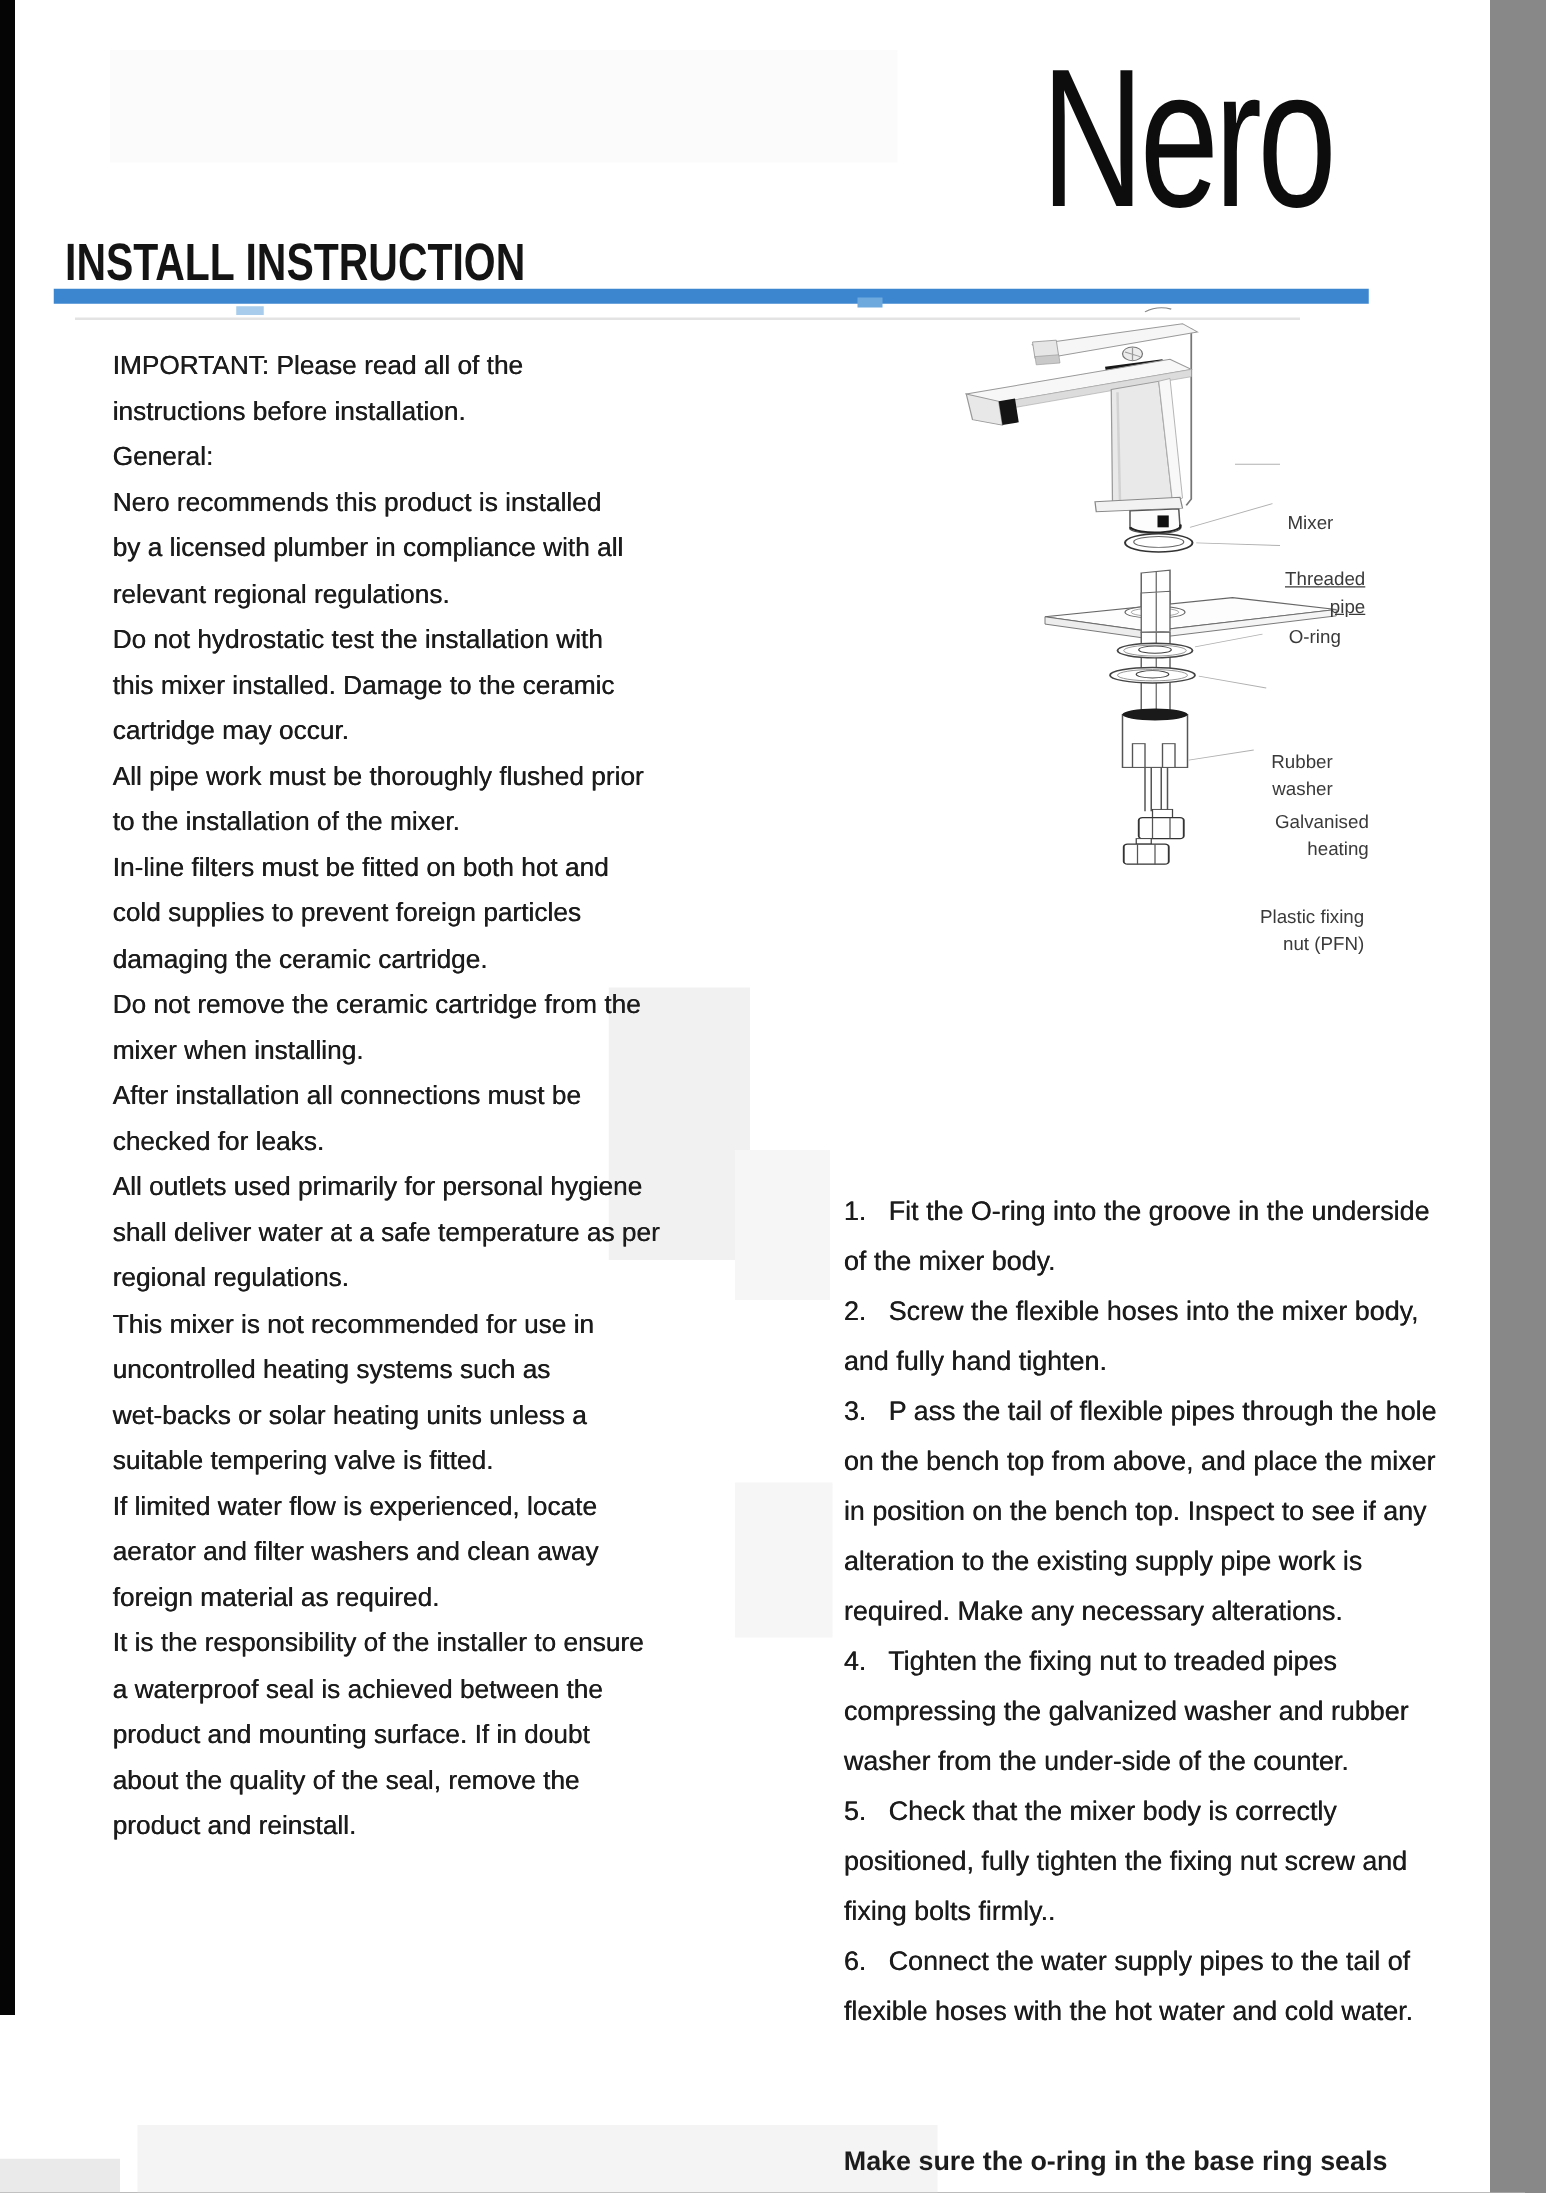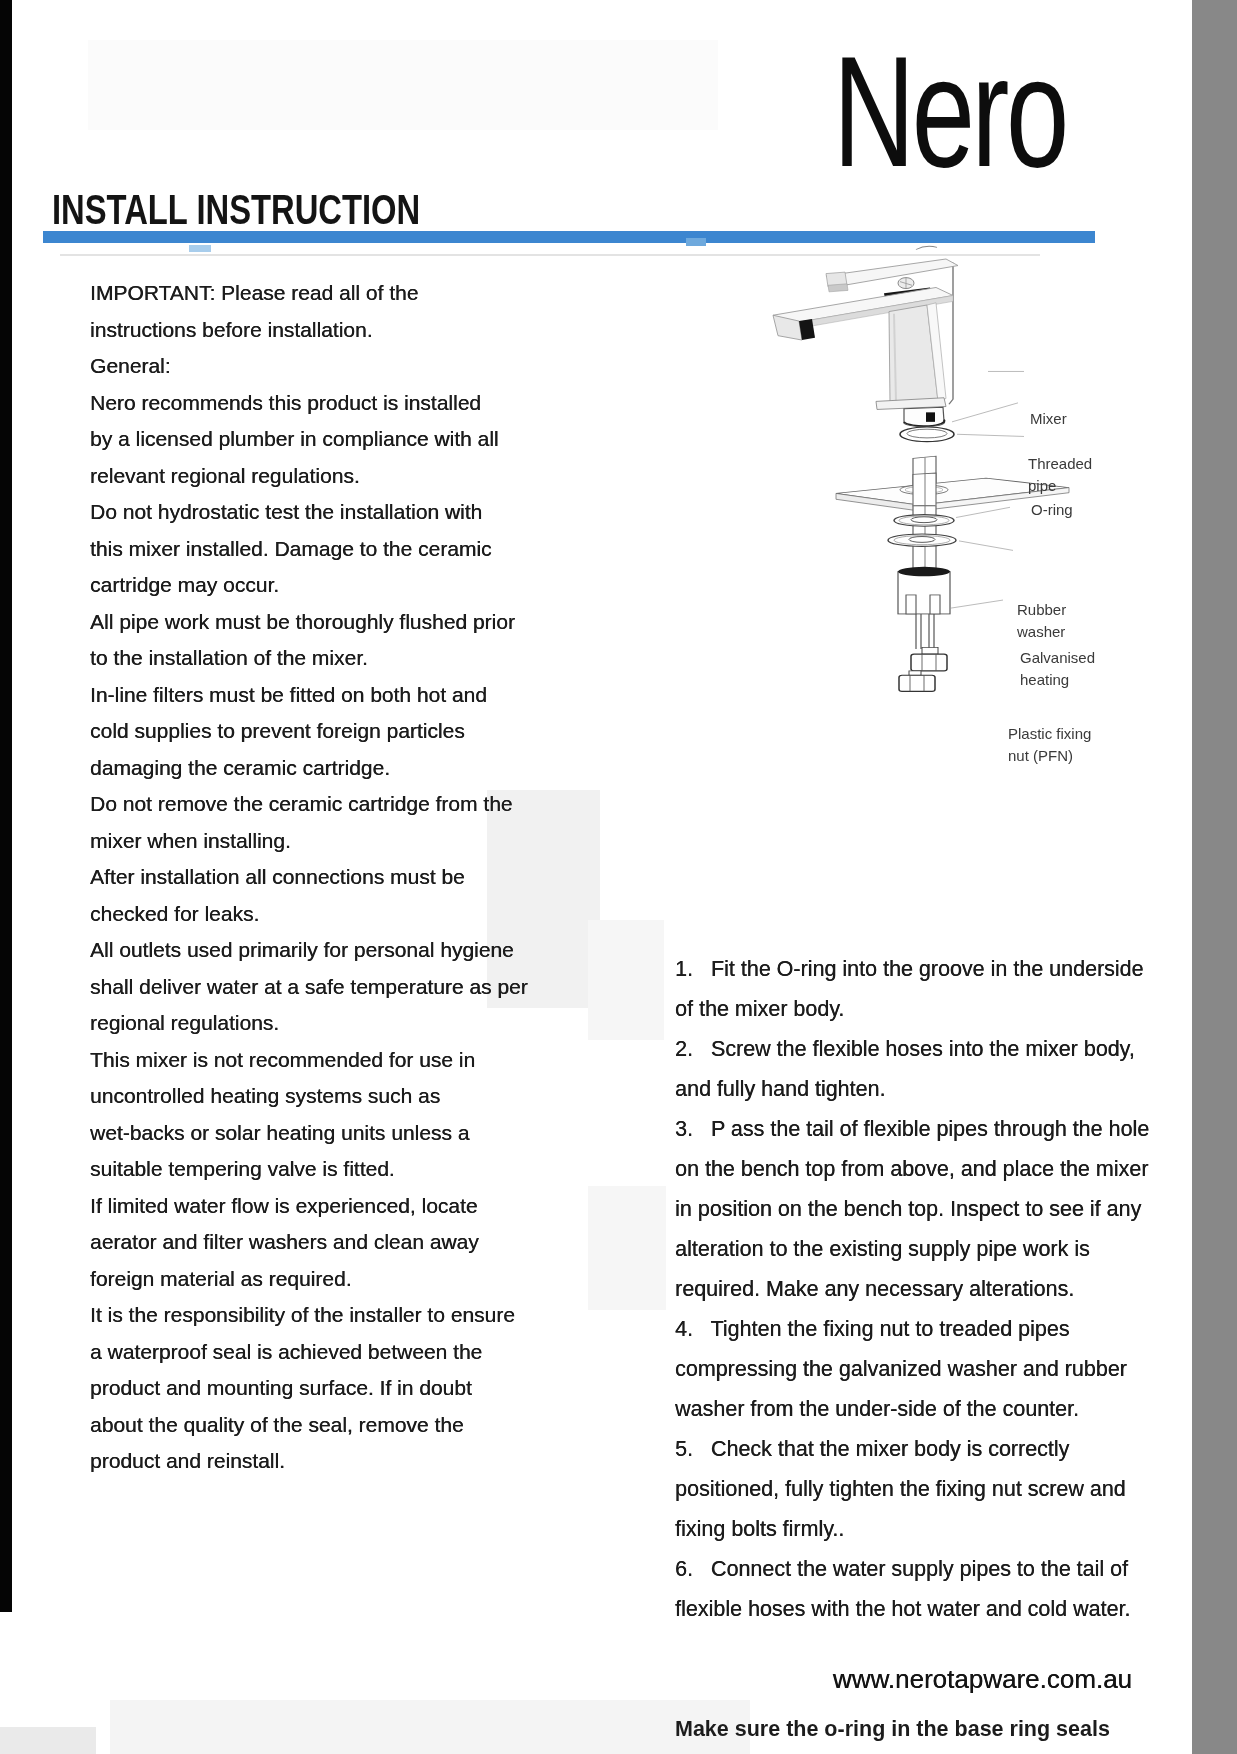--- a/index.html
+++ b/index.html
@@ -48,28 +48,28 @@
     text-shadow:0.3px 0 0 currentColor;
     margin-left:28px;
   }
   .steps{
     position:absolute;left:675px;top:869px;width:540px;
     font-size:21.5px;line-height:40px;
     white-space:pre;
     text-shadow:0.3px 0 0 currentColor;
   }
   .steps .emphasis{font-weight:700;text-shadow:none;}
-  .diagram-wrap{position:absolute;left:620px;top:240px;width:520px;height:650px;}
+  .diagram-wrap{position:absolute;left:620px;top:240px;width:520px;height:650px;text-align:right;}
   .diagram-wrap svg{position:absolute;left:0;top:0;}
   .dlabel{
     position:absolute;font-size:15px;line-height:22px;color:#3a3a3a;
     white-space:pre;
   }
   .lab-mixer{left:410px;top:168px;}
-  .lab-threaded{left:408px;top:213px;}
+  .lab-threaded{left:408px;top:213px;text-decoration:underline;}
   .lab-oring{left:411px;top:259px;}
   .lab-rubber{left:397px;top:359px;}
   .lab-galv{left:400px;top:407px;}
   .lab-pfn{left:388px;top:483px;}
   .footer-url{
     position:absolute;right:60px;top:1664px;
     font-size:26px;color:#141414;
     text-shadow:0.3px 0 0 currentColor;
     white-space:nowrap;
   }
@@ -256,15 +256,14 @@
 5.   Check that the mixer body is correctly
 positioned, fully tighten the fixing nut screw and
 fixing bolts firmly..
 6.   Connect the water supply pipes to the tail of
 flexible hoses with the hot water and cold water.</div>
     <div class="emphasis">Make sure the o-ring in the base ring seals
 completely around the hole in the mounting surface</div>
     
   </div>
 
-  <div class="footer-url">www.nerotapware.com.au</div>
 
 </div>
 
 </body></html>

